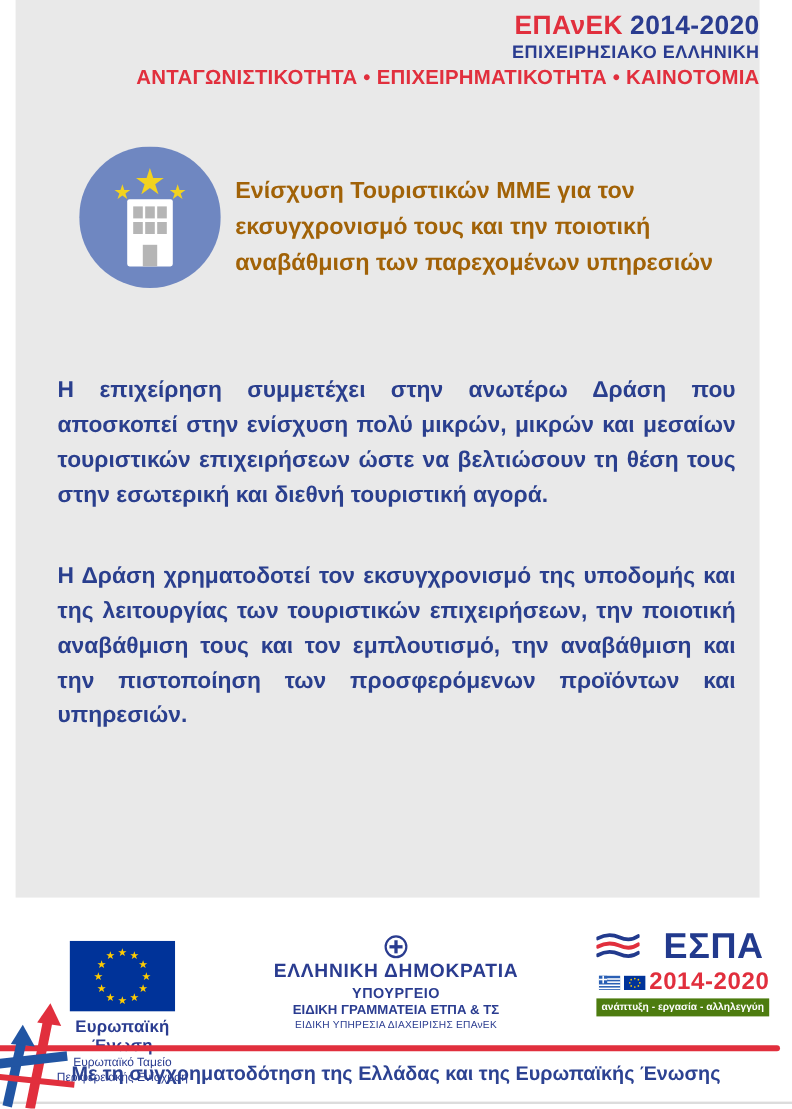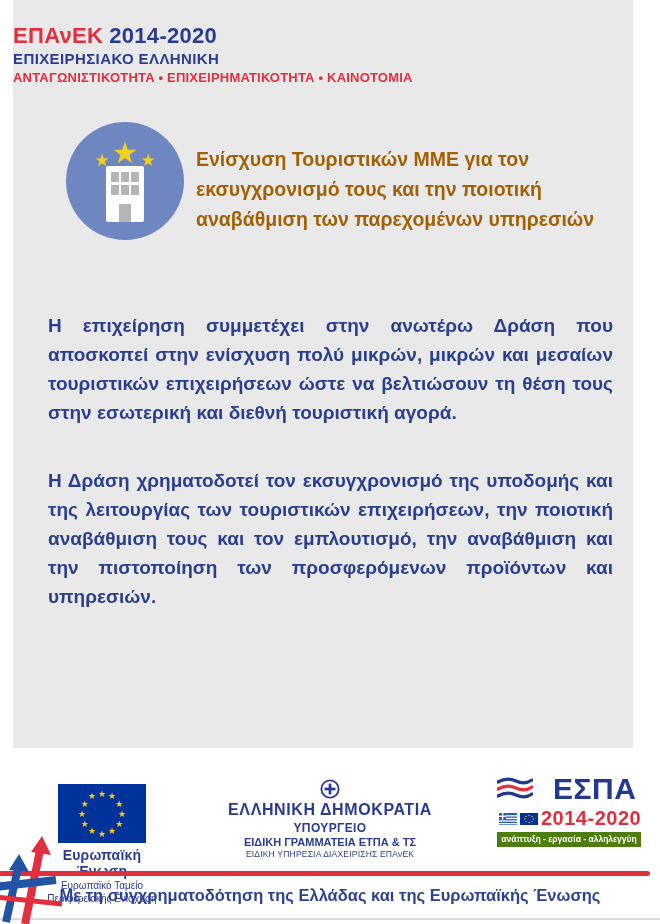--- a/index.html
+++ b/index.html
@@ -6,26 +6,26 @@
   .page{
     position:relative; width:660px; height:924px; background:#ffffff;
     overflow:hidden; font-family:"Liberation Sans", sans-serif;
     -webkit-font-smoothing:antialiased;
   }
   .gray-panel{
     position:absolute; left:13px; top:0; width:620px; height:748px;
     background:#e9e9e9;
   }
   
-  .header{position:absolute; left:13px; top:8px; width:620px; text-align:left;margin-top:15px;}
+  .header{position:absolute; left:13px; top:8px; width:620px; text-align:right;}
   .hdr-line1{font-size:22px; font-weight:bold; letter-spacing:0.3px;}
   .hdr-line1 .red{color:#e12f3d;}
   .hdr-line1 .blue{color:#2a3c90; font-weight:600; margin-left:6px;}
   .hdr-line2{font-size:15px; font-weight:bold; color:#2a3c90; margin-top:1px; letter-spacing:0.4px;}
-  .hdr-line3{font-size:13px; font-weight:bold; color:#e12f3d; margin-top:3px; letter-spacing:0.2px;}
+  .hdr-line3{font-size:17px; font-weight:bold; color:#e12f3d; margin-top:3px; letter-spacing:0.2px;}
   
   .action-icon{position:absolute; left:66px; top:122px; width:118px; height:118px;}
   .action-title{
     position:absolute; left:196px; top:144px; width:412px;
     font-size:19.5px; font-weight:bold; color:#a16207; line-height:30px;
   }
   
   .para{
     position:absolute; left:48px; width:565px;
     font-size:19px; font-weight:bold; color:#2a3f8e;

